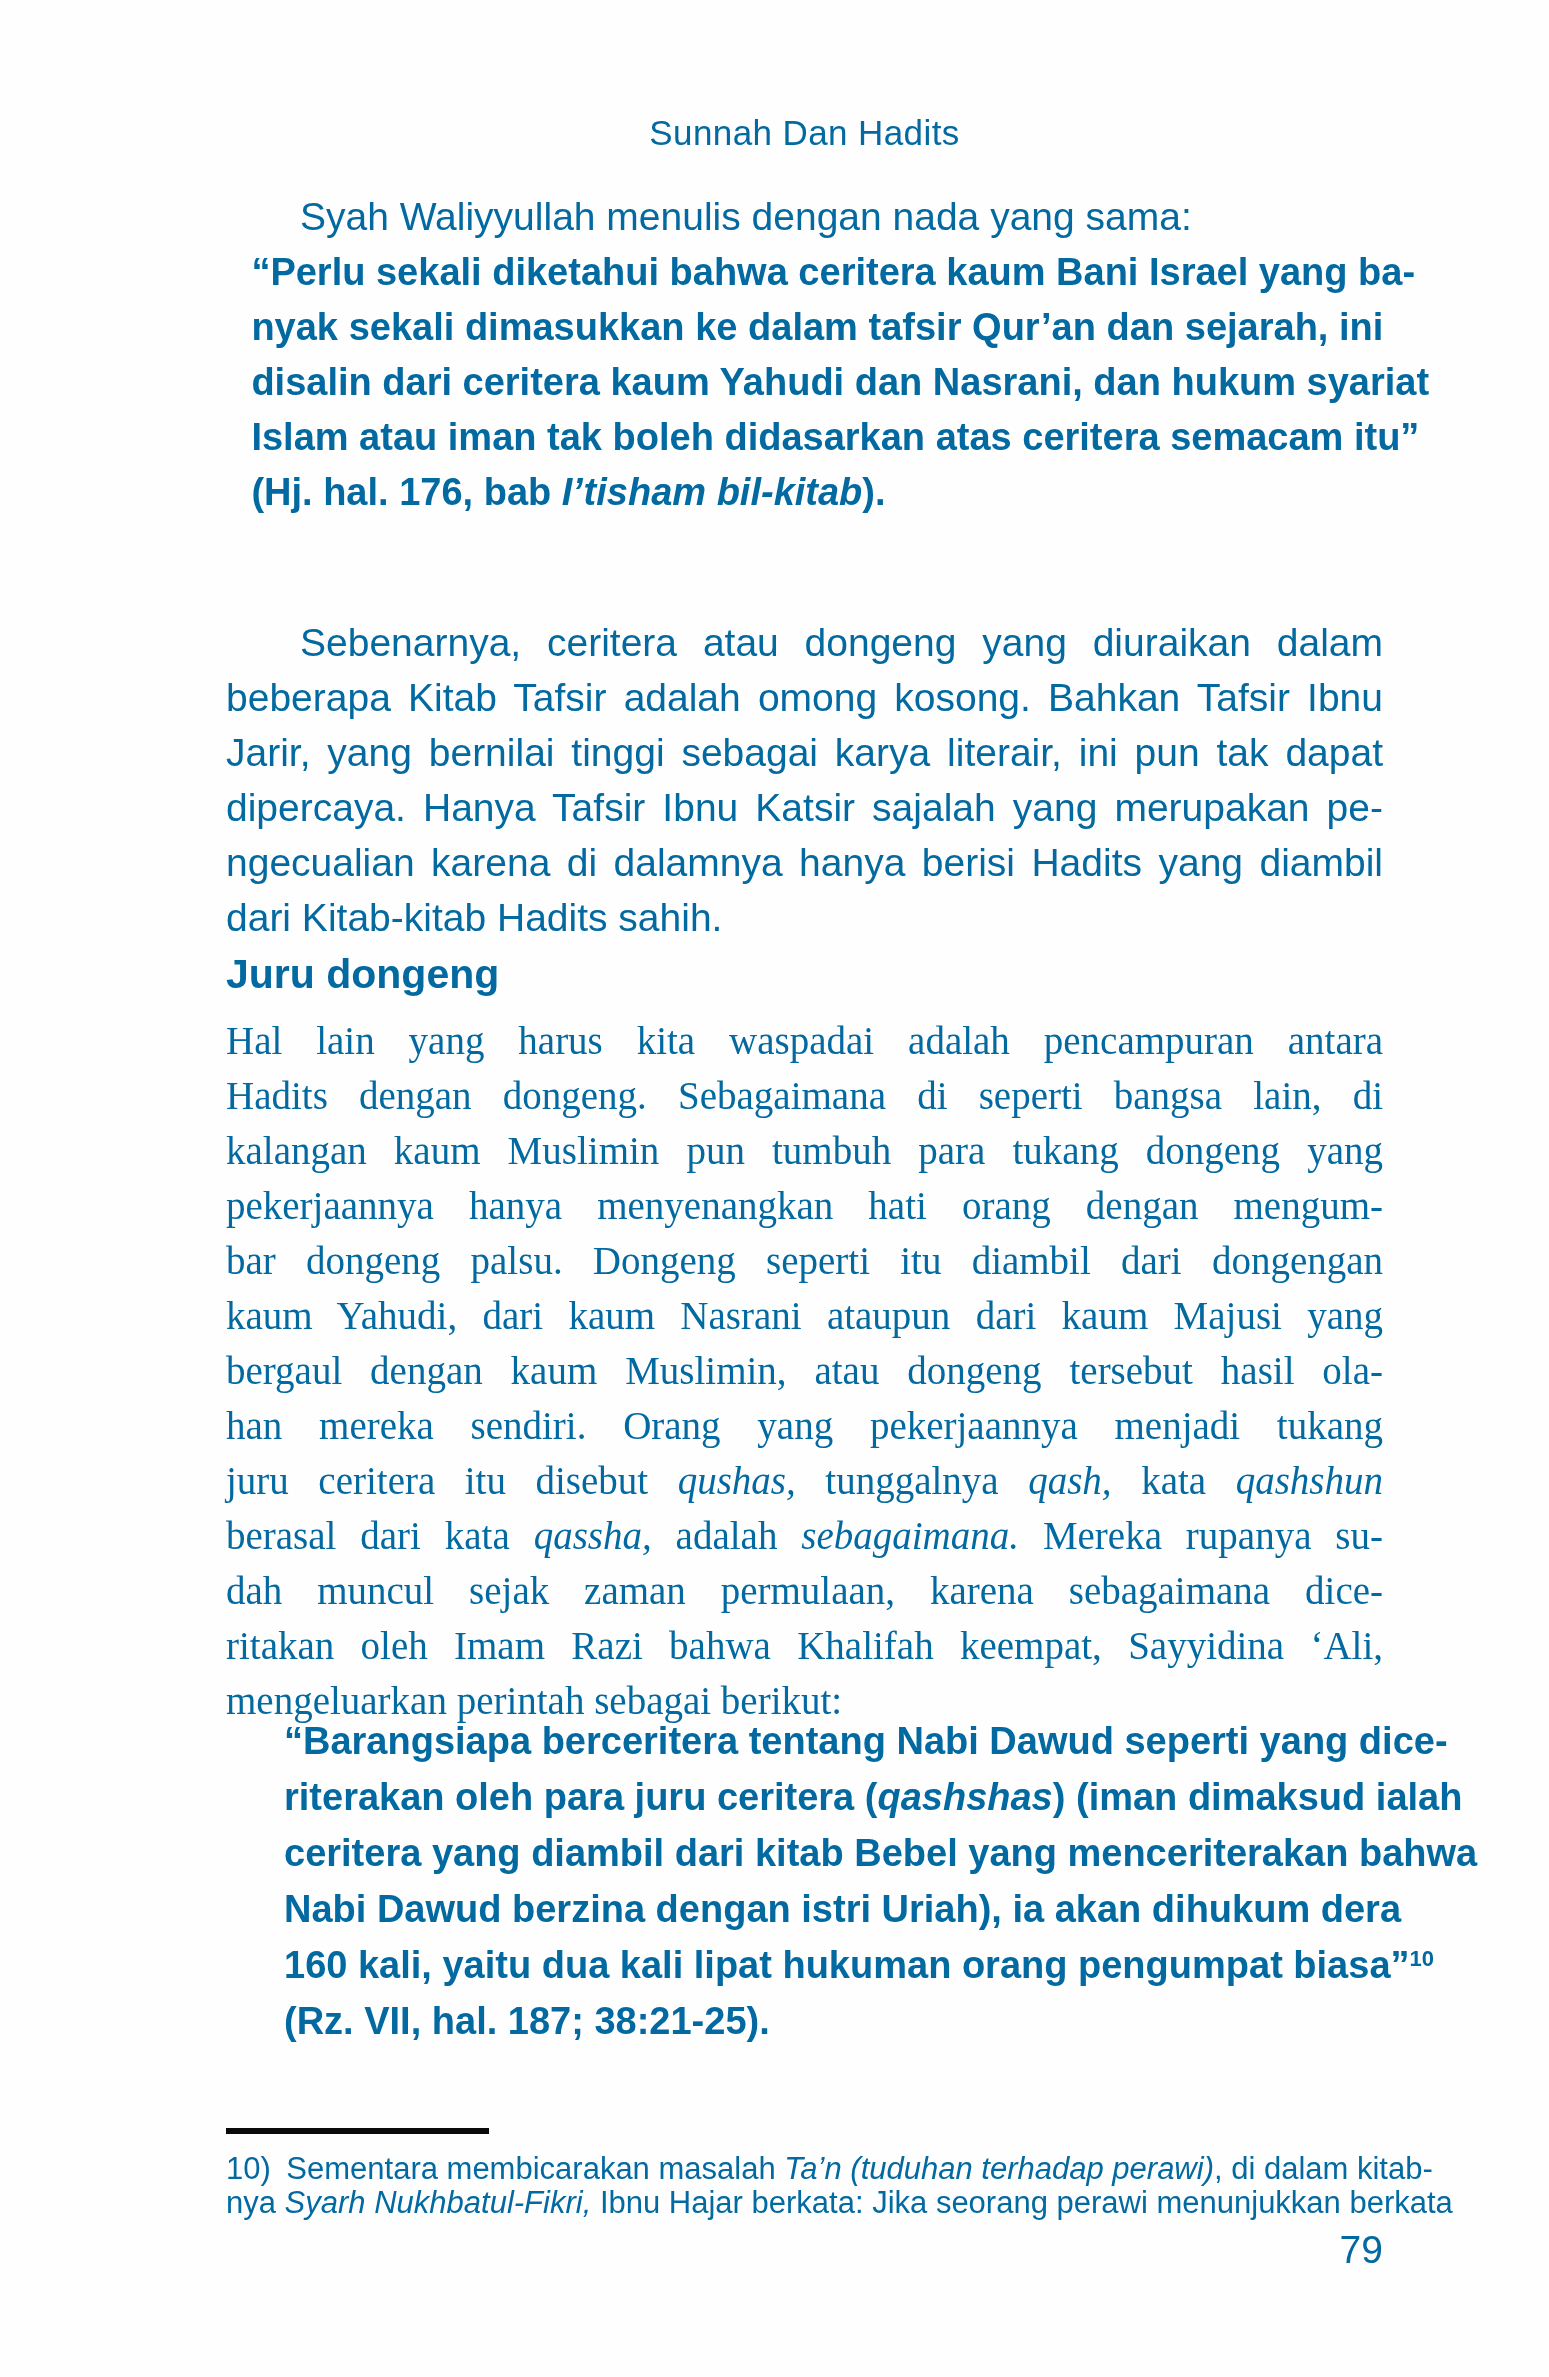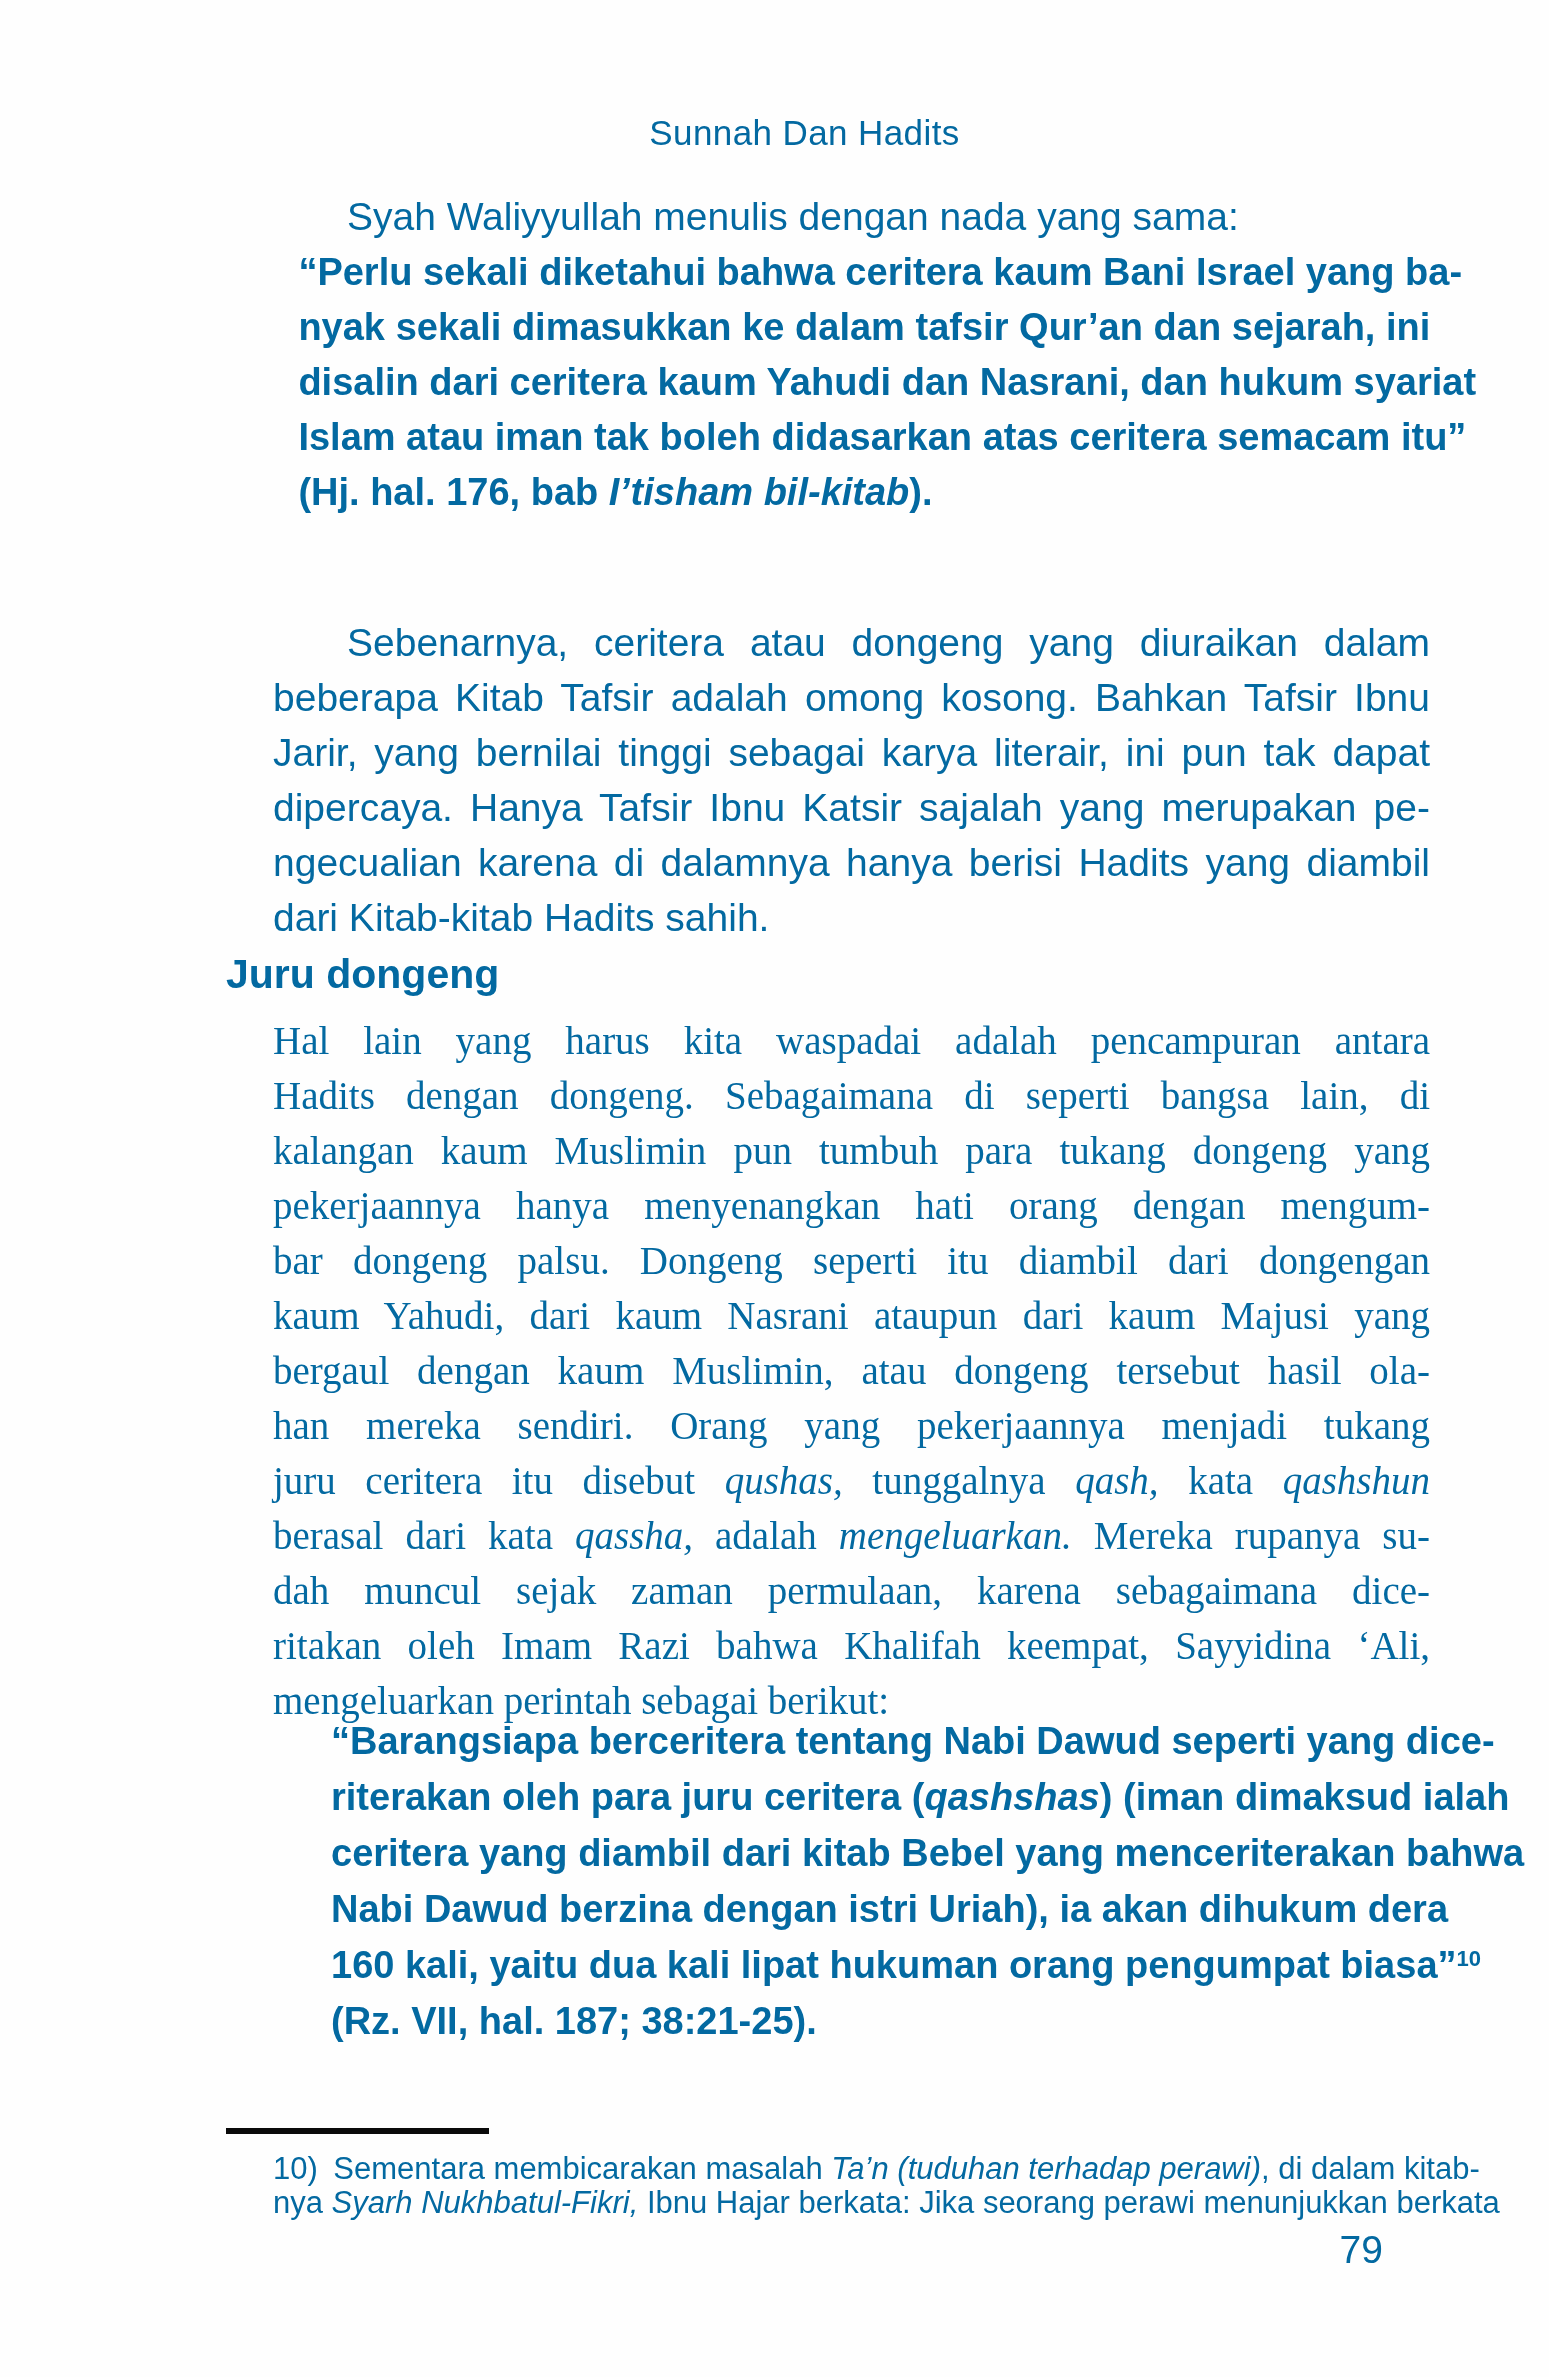--- a/index.html
+++ b/index.html
@@ -26,21 +26,21 @@
   .running-header {
     position: absolute;
     top: 112px;
     left: 0;
     width: 100%;
     text-align: center;
     font-size: 35px;
     line-height: 42px;
     letter-spacing: 0.4px;
   }
-  .block { position: absolute; left: 0; width: 1157px; margin-left: 47px; }
+  .block { position: absolute; left: 0; width: 1157px; }
   .line {
     text-align: justify;
     text-align-last: justify;
     white-space: nowrap;
   }
   .line:last-child {
     text-align-last: left;
   }
   .indent .line:first-child { text-indent: 74px; }
 
@@ -126,21 +126,21 @@
     <div class="block para para3">
         <div class="line"><span>Hal lain yang harus kita waspadai adalah pencampuran antara</span></div>
         <div class="line"><span>Hadits dengan dongeng. Sebagaimana di seperti bangsa lain, di</span></div>
         <div class="line"><span>kalangan kaum Muslimin pun tumbuh para tukang dongeng yang</span></div>
         <div class="line"><span>pekerjaannya hanya menyenangkan hati orang dengan mengum-</span></div>
         <div class="line"><span>bar dongeng palsu. Dongeng seperti itu diambil dari dongengan</span></div>
         <div class="line"><span>kaum Yahudi, dari kaum Nasrani ataupun dari kaum Majusi yang</span></div>
         <div class="line"><span>bergaul dengan kaum Muslimin, atau dongeng tersebut hasil ola-</span></div>
         <div class="line"><span>han mereka sendiri. Orang yang pekerjaannya menjadi tukang</span></div>
         <div class="line"><span>juru ceritera itu disebut </span><em>qushas,</em><span> tunggalnya </span><em>qash,</em><span> kata </span><em>qashshun</em></div>
-        <div class="line"><span>berasal dari kata </span><em>qassha,</em><span> adalah </span><em>mengeluarkan.</em><span> Mereka rupanya su-</span></div>
+        <div class="line"><span>berasal dari kata </span><em>qassha,</em><span> adalah </span><em>sebagaimana.</em><span> Mereka rupanya su-</span></div>
         <div class="line"><span>dah muncul sejak zaman permulaan, karena sebagaimana dice-</span></div>
         <div class="line"><span>ritakan oleh Imam Razi bahwa Khalifah keempat, Sayyidina ‘Ali,</span></div>
         <div class="line"><span>mengeluarkan perintah sebagai berikut:</span></div>
       </div>
 
     <div class="block bquote quote2">
         <div class="line"><span>“Barangsiapa berceritera tentang Nabi Dawud seperti yang dice-</span></div>
         <div class="line"><span>riterakan oleh para juru ceritera (</span><em>qashshas</em><span>) (iman dimaksud ialah</span></div>
         <div class="line"><span>ceritera yang diambil dari kitab Bebel yang menceriterakan bahwa</span></div>
         <div class="line"><span>Nabi Dawud berzina dengan istri Uriah), ia akan dihukum dera</span></div>

